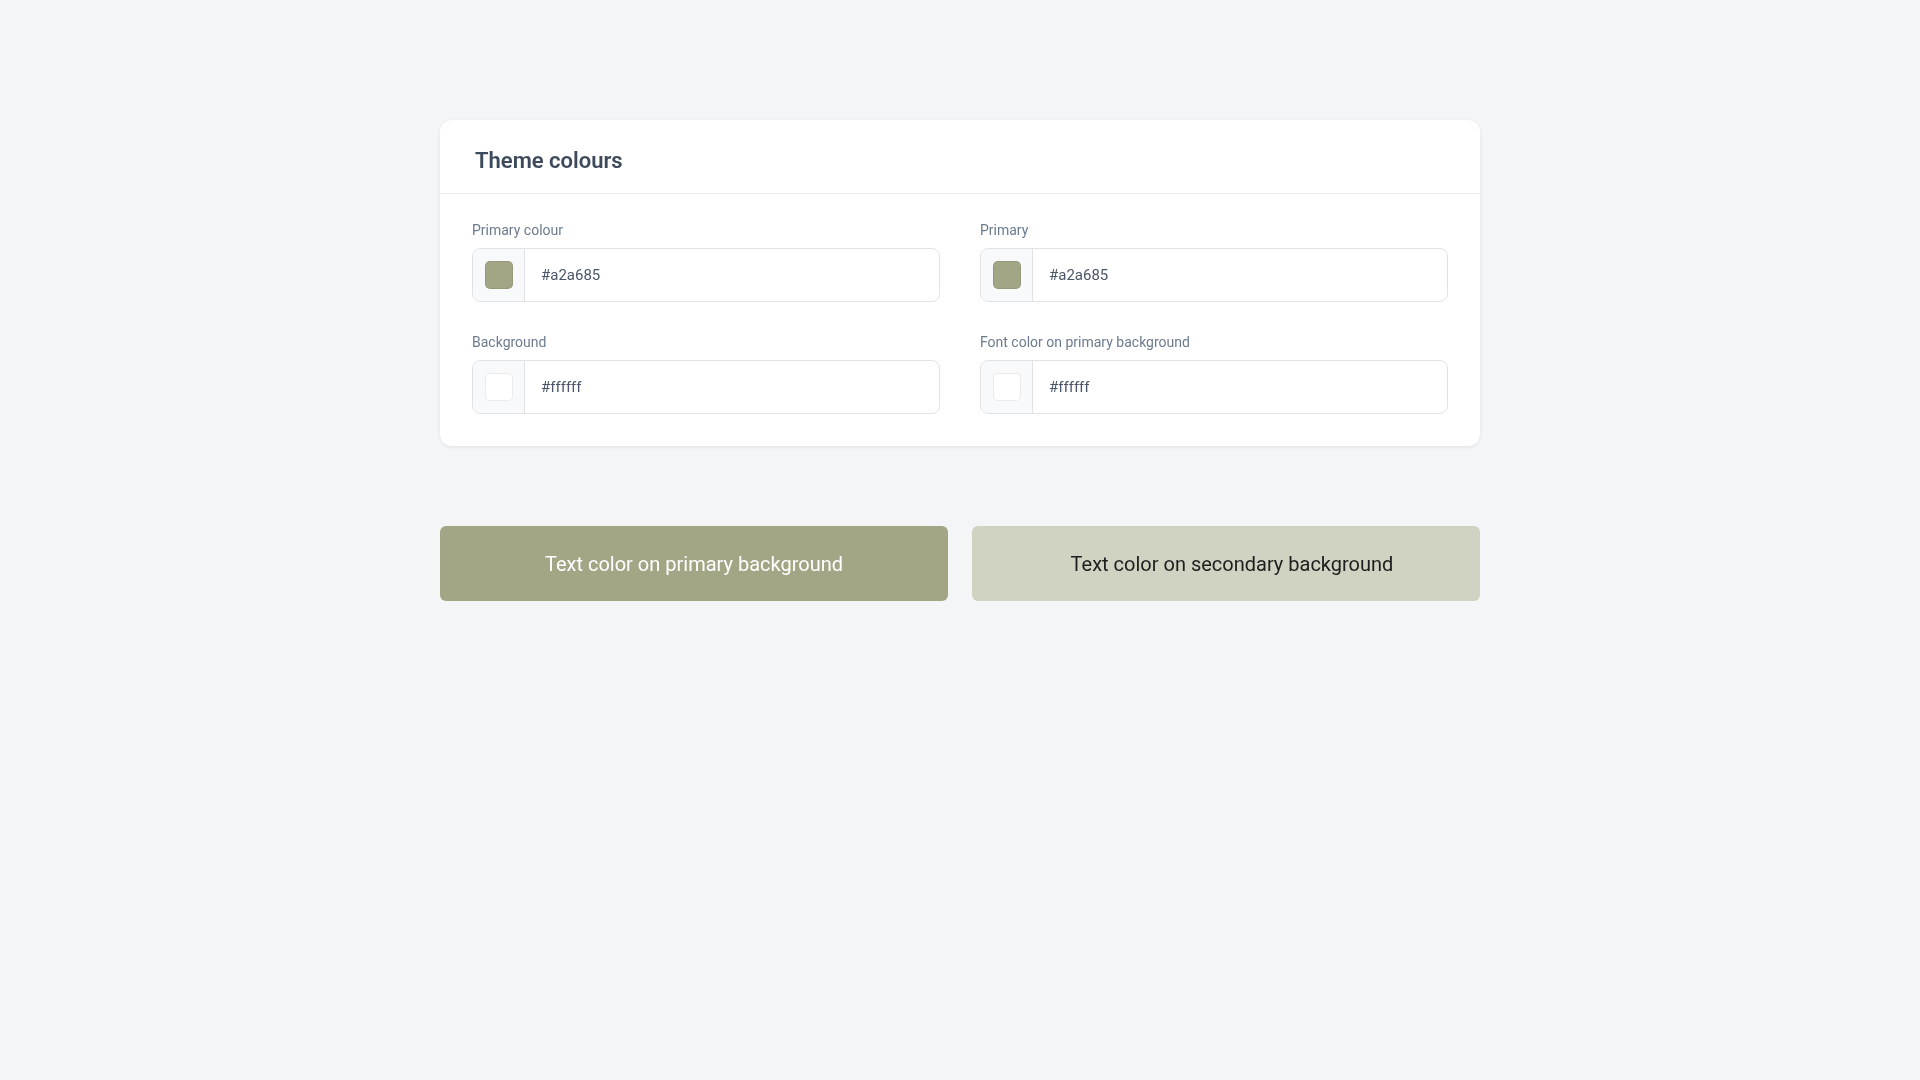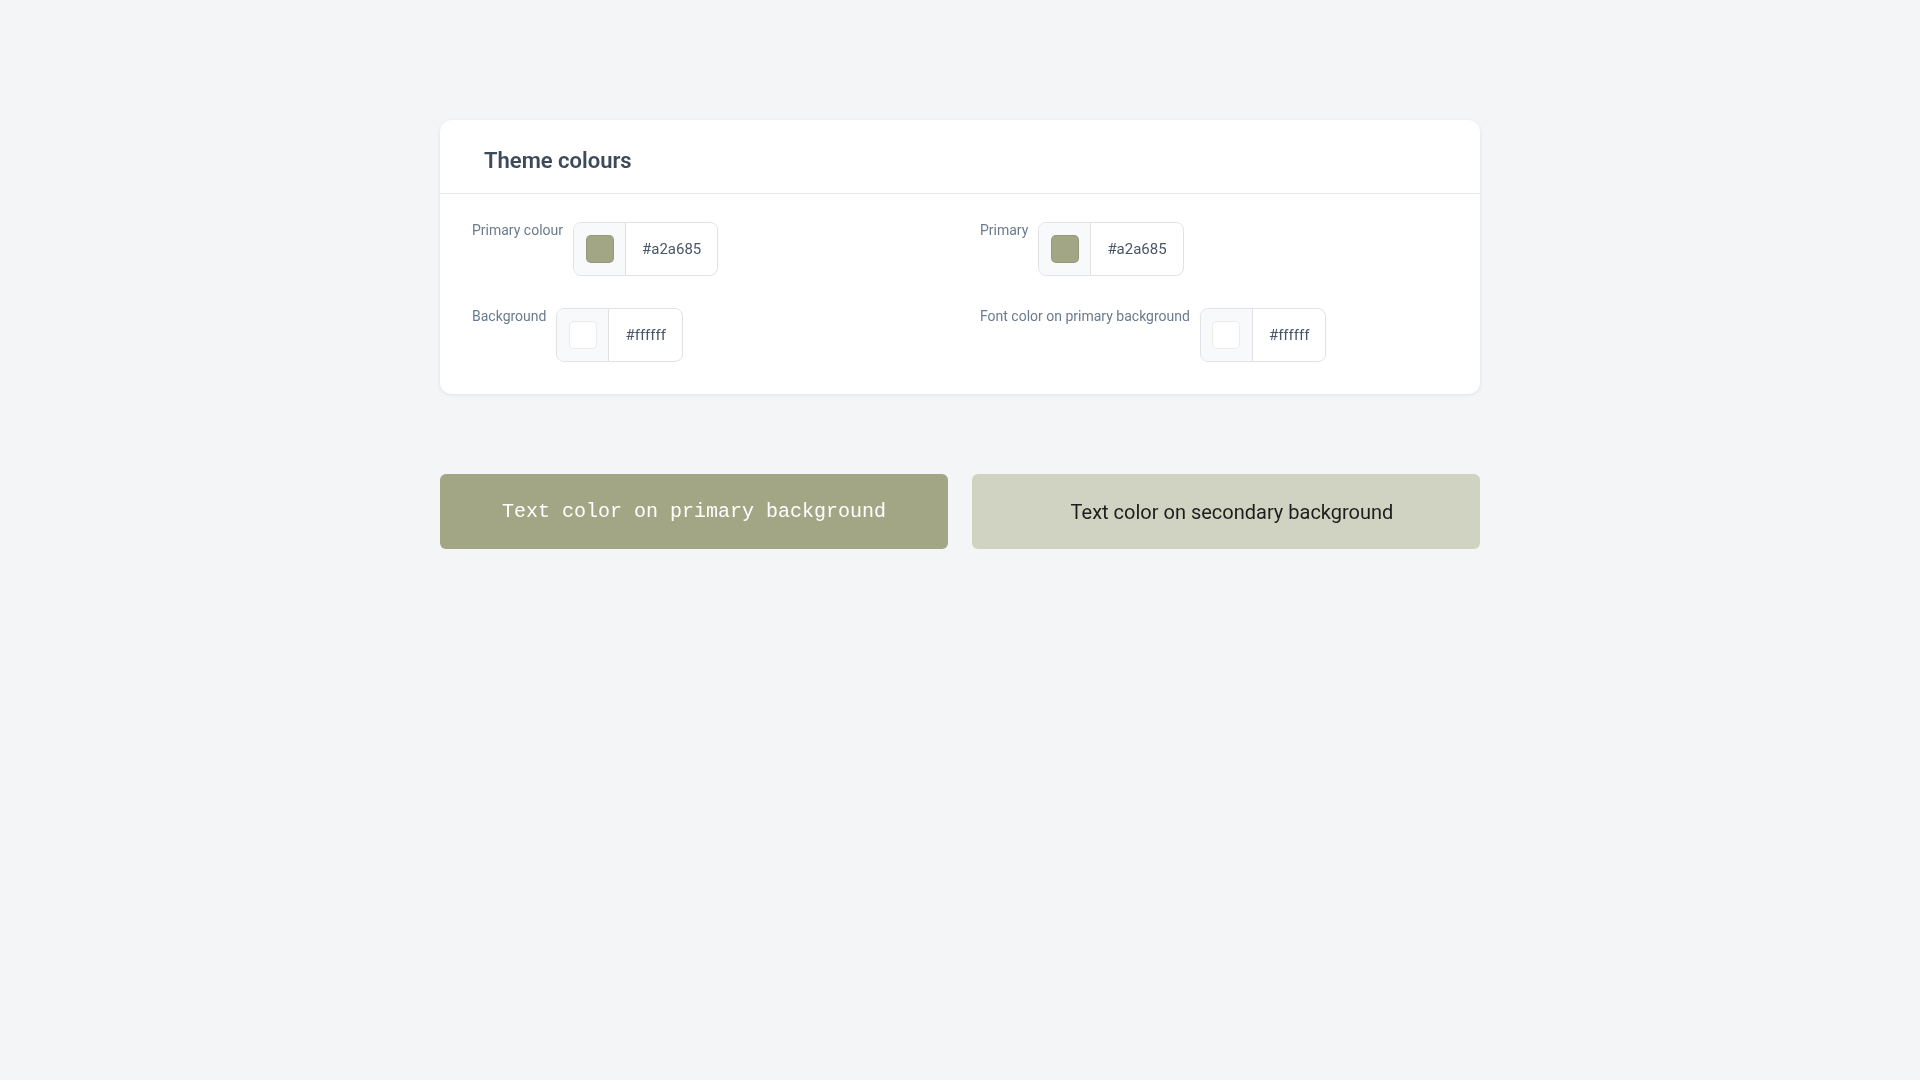--- a/index.html
+++ b/index.html
@@ -22,21 +22,21 @@
     .main-card {
       background: #ffffff;
       border-radius: 12px;
       box-shadow: 0 1px 4px rgba(0,0,0,0.08);
       width: 1040px;
       padding: 0;
       overflow: hidden;
     }
 
     .card-title-section {
-      padding: 28px 32px 20px 44px;
+      padding: 28px 32px 20px 35px;
     }
 
     .card-title {
       font-size: 22px;
       font-weight: 600;
       color: #3d4a5c;
     }
 
     .card-divider {
       height: 1px;
@@ -49,21 +49,21 @@
     }
 
     .color-grid {
       display: grid;
       grid-template-columns: 1fr 1fr;
       gap: 32px 40px;
     }
 
     .color-field {
       display: flex;
-      flex-direction: row;
+      flex-direction: column;
       gap: 10px;
     }
 
     .color-field-label {
       font-size: 14px;
       color: #6b7b8d;
       font-weight: 400;
     }
 
     .color-input-row {
@@ -112,21 +112,20 @@
       flex: 1;
       height: 75px;
       border-radius: 6px;
       display: flex;
       align-items: center;
       justify-content: center;
     }
 
     .preview-box-primary {
       background-color: #a2a685;
-      font-family: Liberation Mono, monospace;
     }
 
     .preview-box-secondary {
       background-color: #d0d2c2;
     }
 
     .preview-text {
       font-size: 20px;
       font-weight: 400;
       color: #ffffff;

